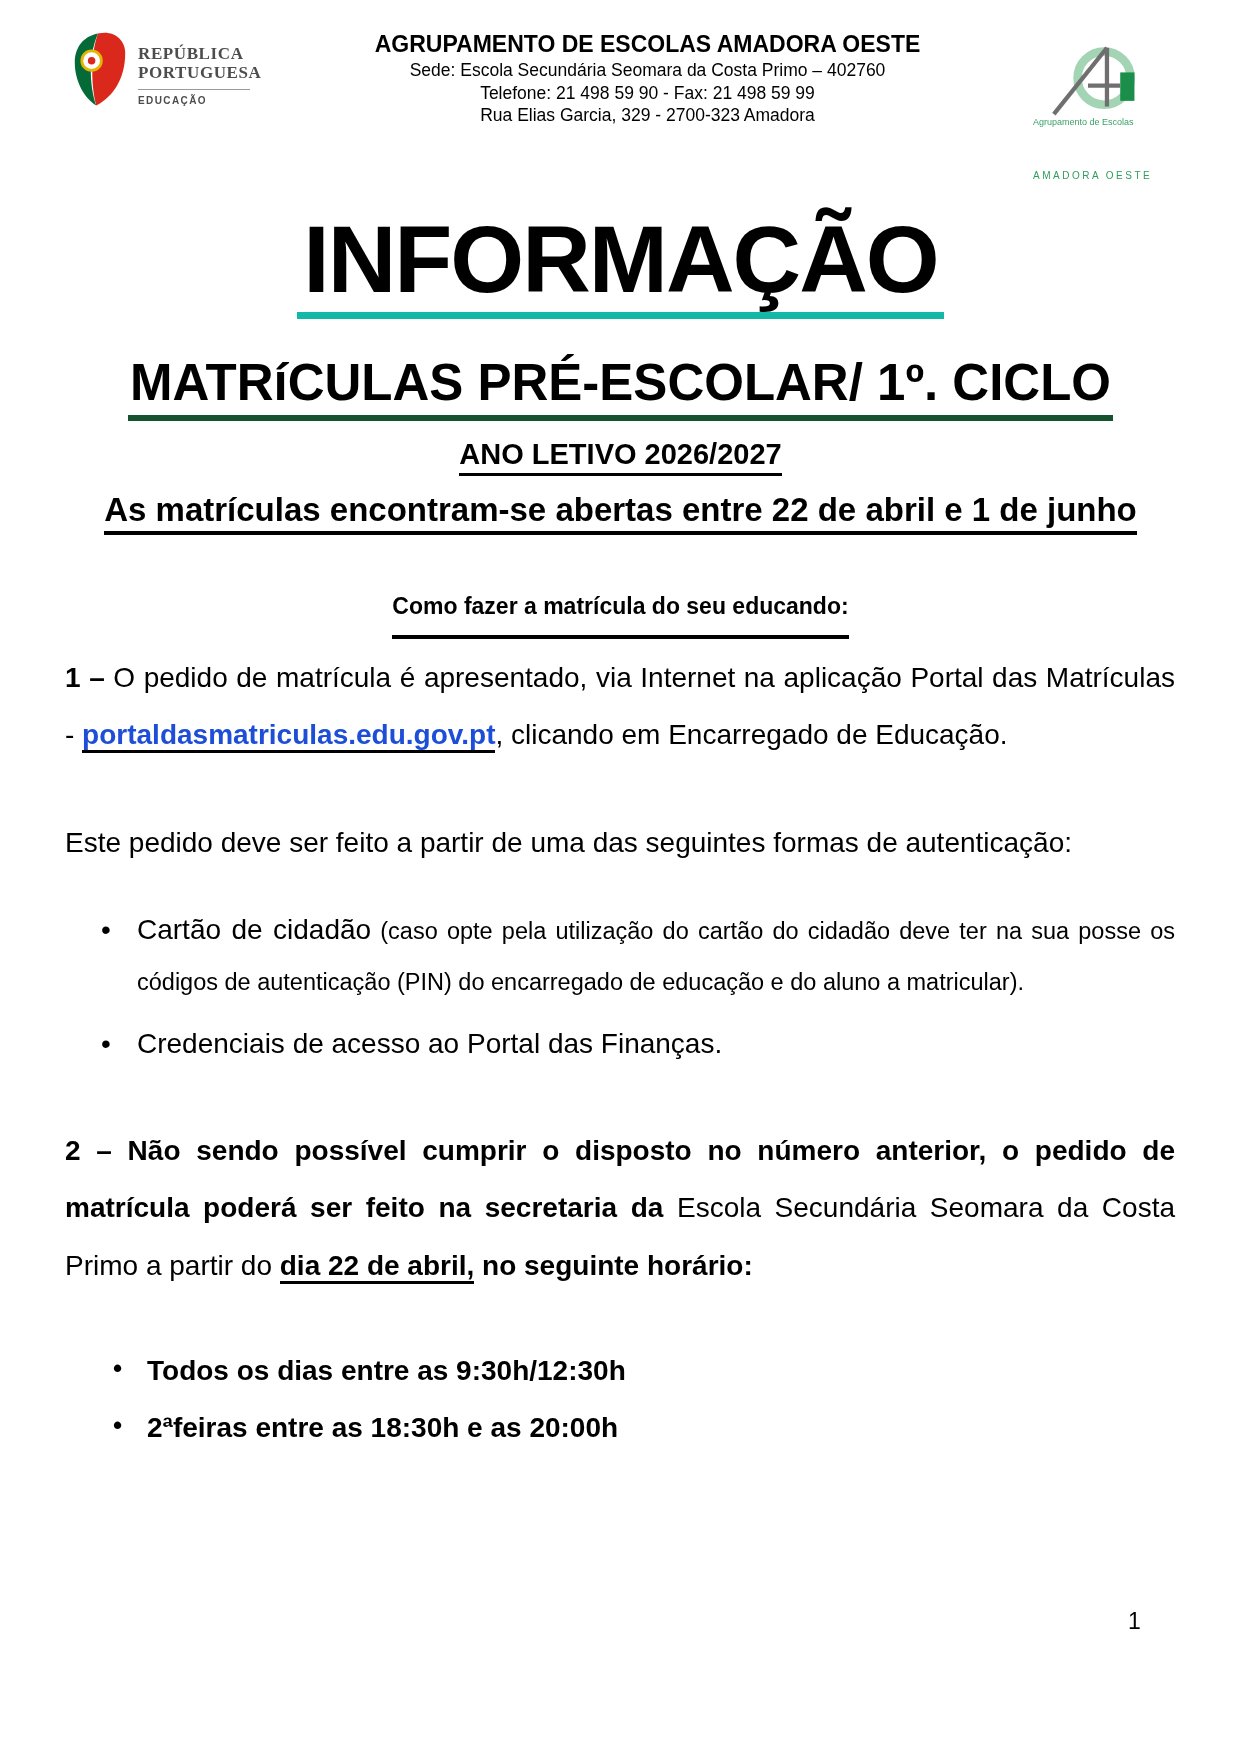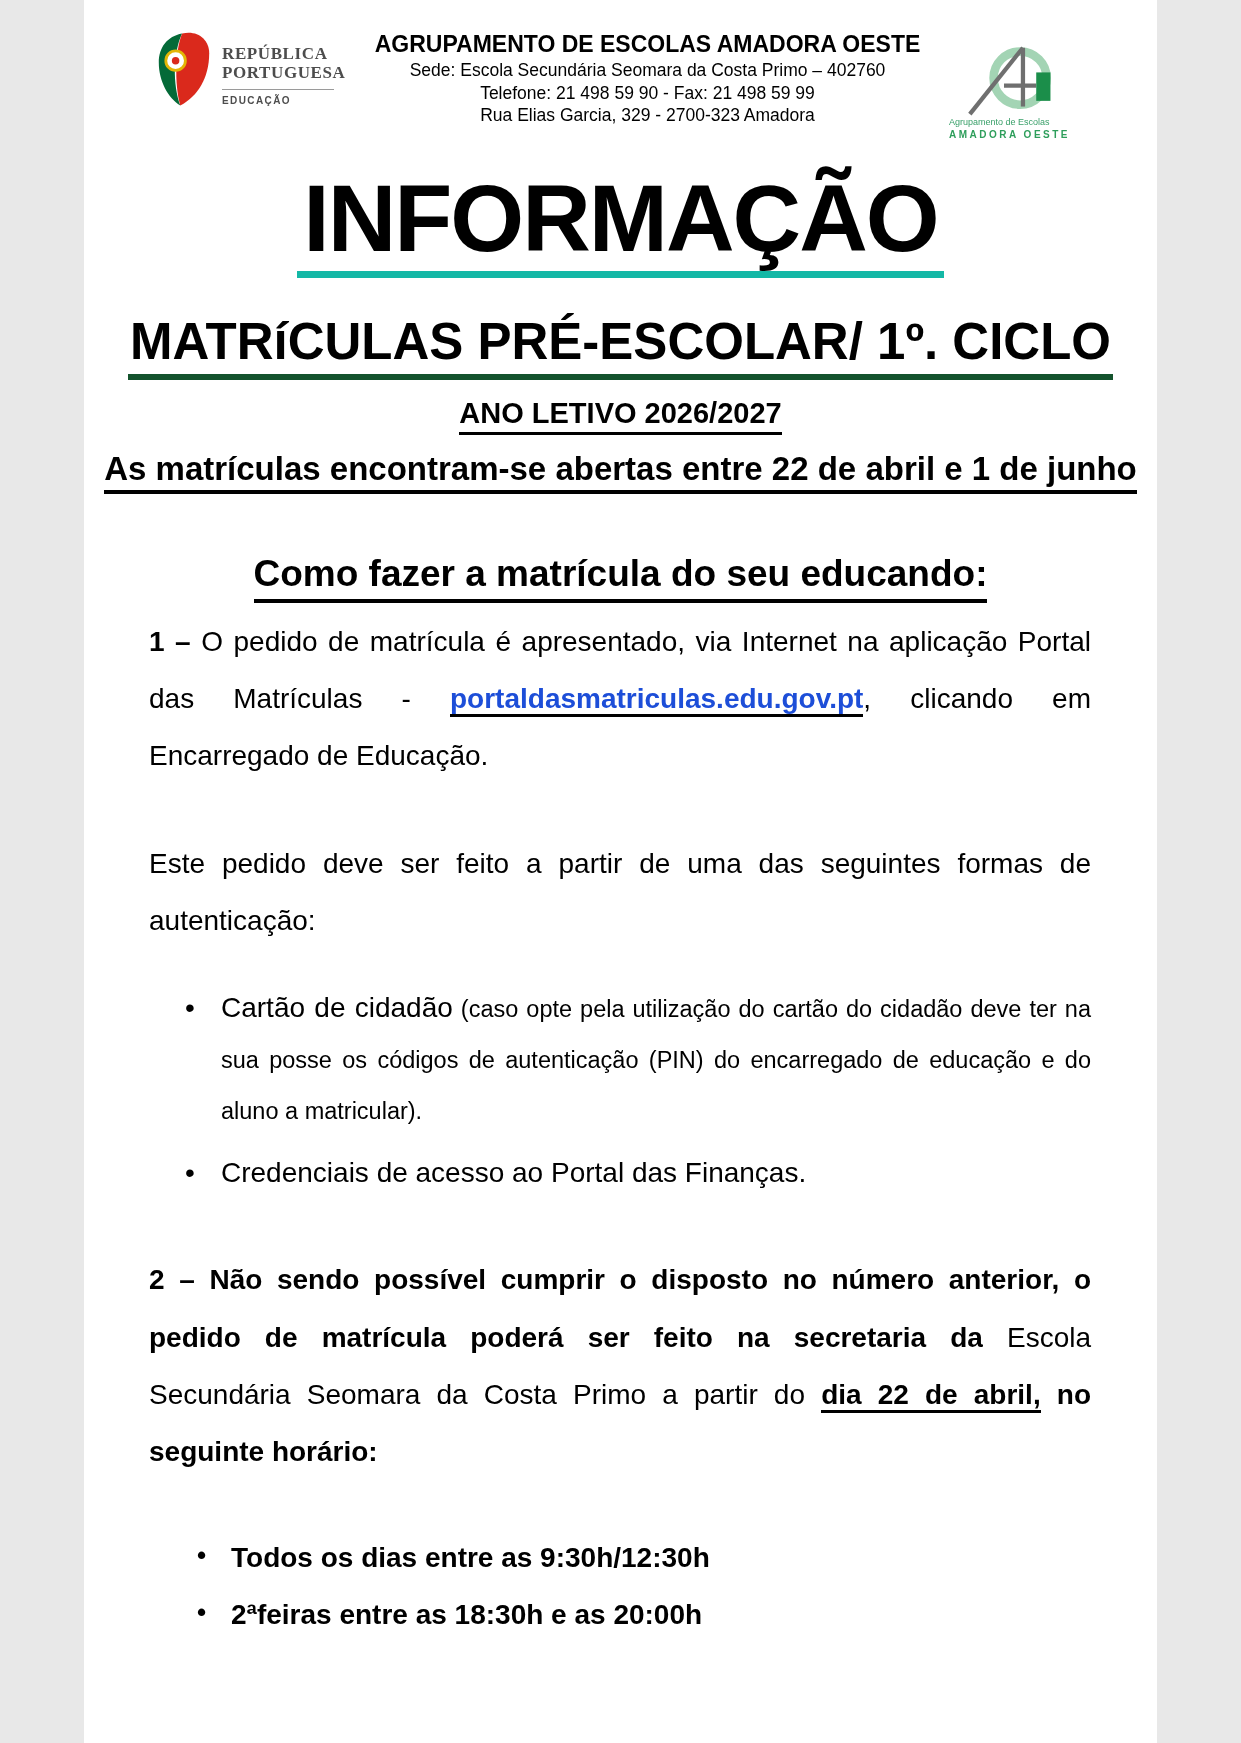--- a/index.html
+++ b/index.html
@@ -1,18 +1,18 @@
 <!DOCTYPE html>
 <html><head>
 <meta charset="utf-8">
 <style>
   html,body { margin:0; padding:0; background:#e8e8e8; }
   .page {
     position:relative;
-    width:1073px; height:1743px;
+    width:1241px; height:1743px;
     margin:0 auto;
     background:#ffffff;
     color:#000;
     font-family:"Liberation Sans", sans-serif;
     overflow:hidden;
   }
 
   
   .doc-header { display:flex; align-items:flex-start; padding:30px 58px 0 72px; }
   .logo-left { display:flex; width:190px; flex:0 0 auto; gap:10px; }
@@ -24,21 +24,21 @@
   }
   .rp-divider { border-top:1.5px solid #9a9a9a; margin:7px 0 5px; width:112px; }
   .rp-edu { font-size:10px; font-weight:bold; color:#4d4d4d; letter-spacing:1.4px; }
 
   .header-center { flex:1 1 auto; text-align:center; padding:0 6px; }
   .header-title { font-size:23px; font-weight:bold; line-height:1.25;text-align:center; }
   .header-line { font-size:17.5px; line-height:1.3; }
 
   .logo-right { width:150px; flex:0 0 auto; padding-top:12px; }
   .ao-line1 { font-size:9px; color:#3aa06a; line-height:1.1; margin-top:-4px; }
-  .ao-line2 { font-size:10px; font-weight:bold; color:#2e9e5b; letter-spacing:2.5px; line-height:1.3; }
+  .ao-line2 { font-size:10px; font-weight:normal; color:#2e9e5b; letter-spacing:2.5px; line-height:1.3;margin-top:41px; }
 
   
   .center-wrap { text-align:center; }
   .h-main { margin-top:28px; }
   .h-main span {
     display:inline-block; font-size:95px; font-weight:bold; line-height:1.05;
     border-bottom:7px solid #14b8a6; padding:0 6px 2px; letter-spacing:-2px;
   }
   .h-sub { margin-top:36px; }
   .h-sub span {
@@ -50,22 +50,22 @@
     display:inline-block; font-size:29px; font-weight:bold; line-height:1.2;
     border-bottom:3px solid #000; padding-bottom:1px;
   }
   .h-period { margin-top:14px; }
   .h-period span {
     display:inline-block; font-size:33px; font-weight:bold; line-height:1.2;
     border-bottom:4px solid #000; padding-bottom:2px;
   }
   .h-howto { margin-top:58px; }
   .h-howto span {
-    display:inline-block; font-size:37px; font-weight:bold; line-height:1.2;
-    border-bottom:4px solid #000; padding-bottom:2px;
+    display:inline-block; font-size:23px; font-weight:bold; line-height:1.2;
+    border-bottom:4px solid #000; padding-bottom:14px;
   }
 
   
   .content { padding:0 66px 0 65px; }
   .body-p {
     font-size:28px; line-height:2.05; text-align:justify; margin:6px 0 0;
   }
   .p1 { margin-top:10px; }
   .bold { font-weight:bold; }
   .portal-link {

